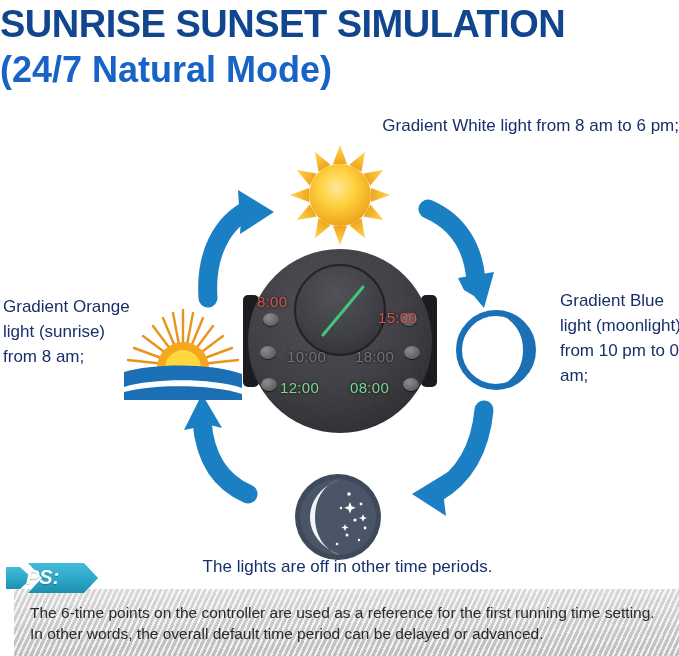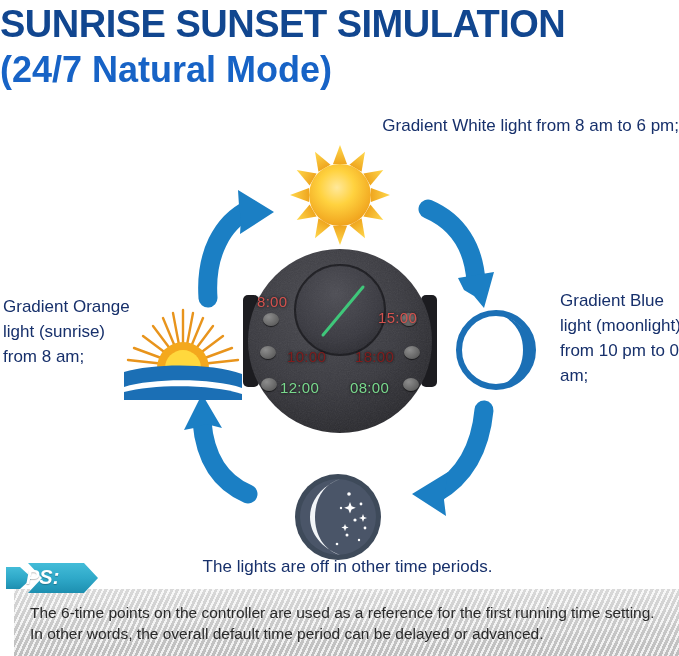--- a/index.html
+++ b/index.html
@@ -108,21 +108,21 @@
   }
   .ctrl-time {
     position: absolute;
     font-family: "Liberation Sans", sans-serif;
     font-size: 15px;
     letter-spacing: 0.3px;
     white-space: nowrap;
     text-shadow: 0 0 3px rgba(0,0,0,0.85);
   }
   .t-red   { color: #d4524e; }
-  .t-cyan  { color: #7f1d1d; }
+  .t-cyan  { color: #737373; }
   .t-green { color: #79d98d; }
 
   .ctrl-logo {
     position: absolute;
     left: 62px;
     top: 36px;
     width: 72px;
     height: 56px;
   }
   .logo-24 {

